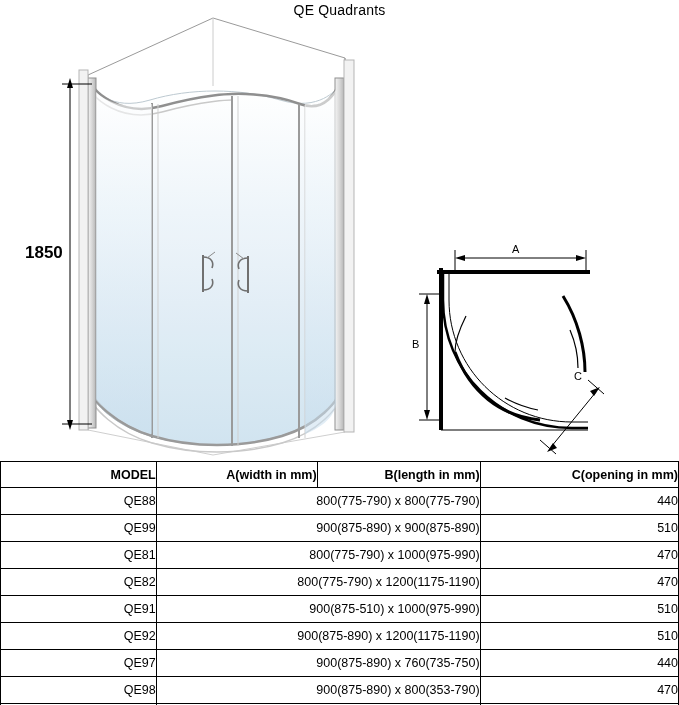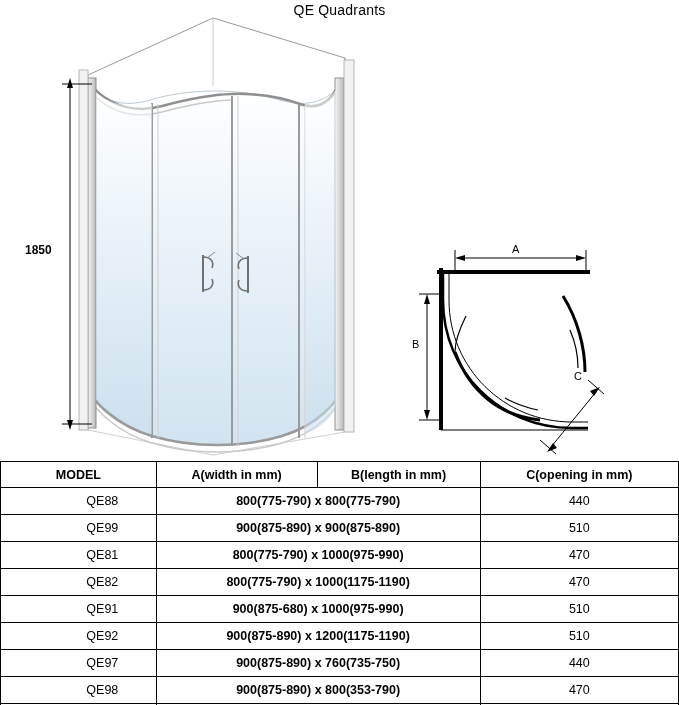--- a/index.html
+++ b/index.html
@@ -31,21 +31,21 @@
   }
   .diagram-area {
     position: absolute;
     top: 0;
     left: 0;
     width: 679px;
     height: 460px;
   }
   .dim-label {
     position: absolute;
-    font-size: 12px;
+    font-size: 17px;
     font-weight: bold;
   }
   #dim-1850 {
     left: 25px;
     top: 243px;
   }
   .small-label {
     position: absolute;
     font-size: 11px;
   }
@@ -58,35 +58,35 @@
     position: absolute;
     left: 0;
     top: 461px;
     width: 679px;
     border-collapse: collapse;
     font-size: 12.5px;
   }
   .spec-table th,
   .spec-table td {
     border: 1px solid #000;
-    text-align: center;
+    text-align: right;
     padding: 0;
     height: 26px;
     font-weight: normal;
   }
   .spec-table thead th {
     font-weight: bold;
     height: 25px;
   }
   .col-model   { width: 160px; }
   .col-a       { width: 168px; }
   .col-b       { width: 170px; }
   .col-c       { width: 207px; }
   .spec-table tbody td.cell-model { font-weight: normal; padding-left: 48px; }
-  .spec-table tbody td.cell-dim { font-weight: bold; }
+  .spec-table tbody td.cell-dim { font-weight: normal; }
 </style>
 </head>
 <body>
 
 <div class="page">
 
   <div class="title">QE  Quadrants</div>
 
   <div class="diagram-area">
     <svg width="679" height="460" viewBox="0 0 679 460">
@@ -239,26 +239,26 @@
         <td class="cell-dim" colspan="2">900(875-890) x 900(875-890)</td>
         <td>510</td>
       </tr>
       <tr>
         <td class="cell-model">QE81</td>
         <td class="cell-dim" colspan="2">800(775-790) x 1000(975-990)</td>
         <td>470</td>
       </tr>
       <tr>
         <td class="cell-model">QE82</td>
-        <td class="cell-dim" colspan="2">800(775-790) x 1000(1175-1190)</td>
+        <td class="cell-dim" colspan="2">800(775-790) x 1200(1175-1190)</td>
         <td>470</td>
       </tr>
       <tr>
         <td class="cell-model">QE91</td>
-        <td class="cell-dim" colspan="2">900(875-680) x 1000(975-990)</td>
+        <td class="cell-dim" colspan="2">900(875-510) x 1000(975-990)</td>
         <td>510</td>
       </tr>
       <tr>
         <td class="cell-model">QE92</td>
         <td class="cell-dim" colspan="2">900(875-890) x 1200(1175-1190)</td>
         <td>510</td>
       </tr>
       <tr>
         <td class="cell-model">QE97</td>
         <td class="cell-dim" colspan="2">900(875-890) x 760(735-750)</td>

